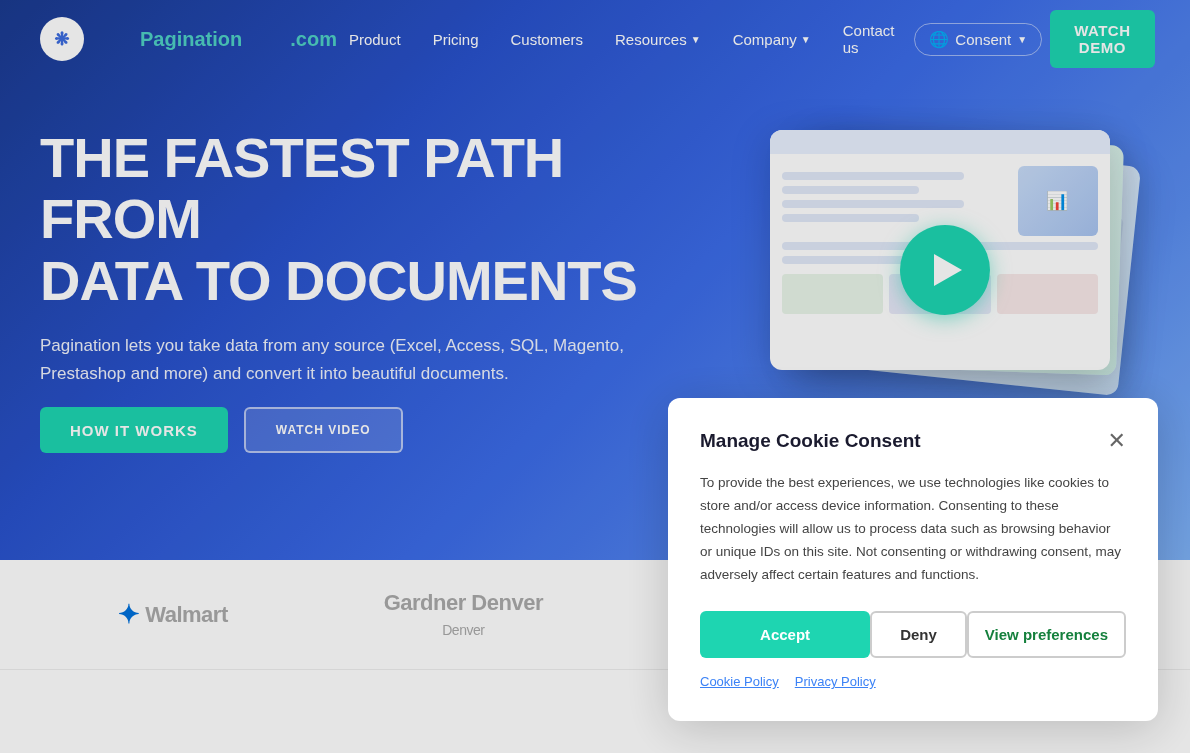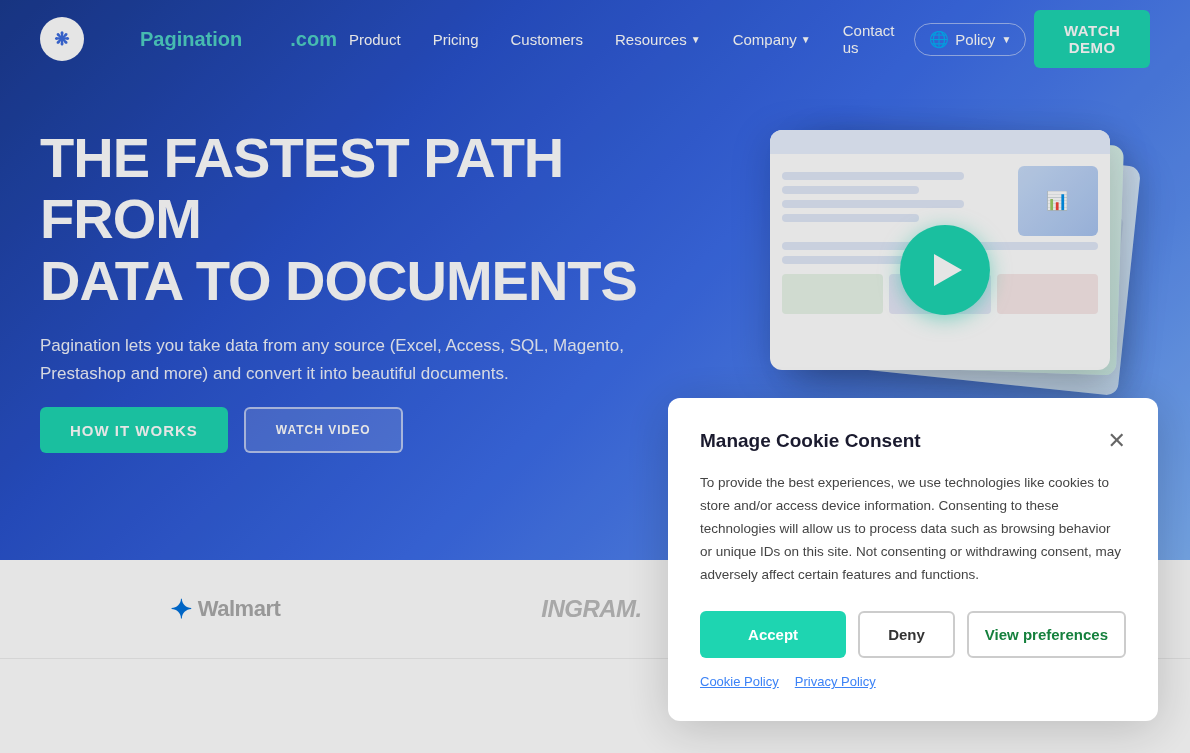--- a/index.html
+++ b/index.html
@@ -139,21 +139,21 @@
     .cookie-header {
       display: flex; align-items: center; justify-content: space-between;
       margin-bottom: 20px;
     }
     .cookie-title { font-size: 19px; font-weight: 700; color: #1a1a2e; }
     .cookie-close {
       background: none; border: none; font-size: 22px; cursor: pointer;
       color: #666; line-height: 1;
     }
     .cookie-text { font-size: 13.5px; color: #444; line-height: 1.7; margin-bottom: 24px; }
-    .cookie-actions { display: flex; gap: 12px; margin-bottom: 16px; }
+    .cookie-actions { display: flex; margin-bottom: 16px; }
     .btn-accept {
       background: #1ed5b1; color: white; border: none; border-radius: 6px;
       padding: 13px 28px; font-size: 15px; font-weight: 600; cursor: pointer; flex: 1;
     }
     .btn-deny {
       background: white; color: #333; border: 2px solid #ccc; border-radius: 6px;
       padding: 13px 28px; font-size: 15px; font-weight: 600; cursor: pointer;
     }
     .btn-prefs {
       background: white; color: #15803d; border: 2px solid #ccc; border-radius: 6px;
@@ -188,21 +188,21 @@
       </a>
     <a class="nav-link" href="#">
         <span>Company</span> 
         <span class="chevron">▼</span>
       </a>
     <a class="nav-link" href="#">
         <span>Contact us</span>
       </a>
     <div class="nav-lang">
       <span class="globe-icon">🌐</span>
-      <span>Policy</span>
+      <span>Consent</span>
       <span class="chevron">▼</span>
     </div>
     <button class="watch-demo-btn">WATCH DEMO</button>
   </div>
 </nav>
 
 <section class="hero">
   <div class="hero-content">
     <h1 class="hero-title">
       <span>THE FASTEST PATH FROM</span><br>
@@ -270,20 +270,24 @@
       </div>
     </div>
   </div>
 </section>
 
 <div class="logos-strip">
   <div class="logo-brand">
     <span style="color:#0071dc;font-size:26px;">✦</span>
     <span>Walmart</span>
   </div>
+  <div class="logo-brand" style="flex-direction:column;line-height:1.2;">
+    <span>Gardner Denver</span>
+    <span style="font-size:14px;font-weight:400;">Denver</span>
+  </div>
   <div class="logo-brand ingram-text">
     <span>INGRAM.</span>
   </div>
   <div style="display:flex;align-items:center;gap:6px;">
     <div style="width:38px;height:38px;background:#edf2ff;border-radius:50%;display:flex;align-items:center;justify-content:center;font-weight:900;font-size:16px;color:#4a6cf7;">Q</div>
     <span style="font-size:24px;font-weight:800;color:#ccc;letter-spacing:-1px;">Revain</span>
   </div>
 </div>
 
 <div class="cookie-overlay">

